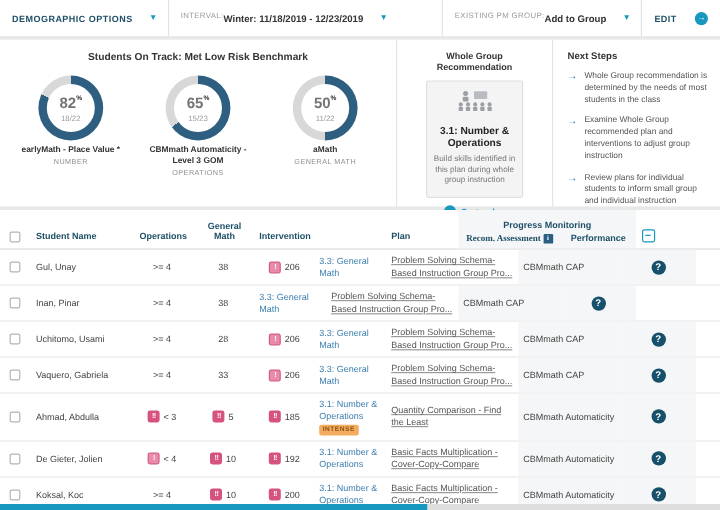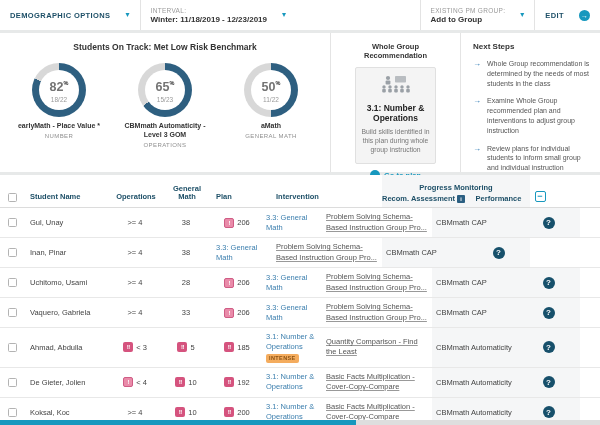--- a/index.html
+++ b/index.html
@@ -4,21 +4,21 @@
 <style>
   * { margin:0; padding:0; box-sizing:border-box; }
   html,body { width:600px; height:425px; overflow:hidden; }
   body { background:#e7e9e9; font-family:"Liberation Sans",sans-serif; position:relative; }
 
   
   .topbar { height:30px; background:#fff; display:flex; align-items:center; margin-bottom:3px; }
   .tb-item { display:flex; align-items:center; gap:15px; padding:0 10px; height:100%; }
   .tb-div { border-left:1px solid #e3e3e3; }
   .tb-label-strong { font-size:7.5px; font-weight:bold; color:#1d4f67; letter-spacing:.4px; }
-  .tb-col { display:flex; flex-direction:column; justify-content:center; }
+  .tb-col { display:flex; flex-direction:row; justify-content:center; }
   .tb-small { font-size:6.5px; color:#9a9a9a; letter-spacing:.3px; }
   .tb-value { font-size:8px; font-weight:bold; color:#333; margin-top:1px; }
   .chev { color:#1798be; font-size:8px; line-height:1; }
   .spacer { flex:1; }
   .circle-arrow { width:11px; height:11px; border-radius:50%; background:#1798be; color:#fff;
     font-size:7px; display:inline-flex; align-items:center; justify-content:center; flex:none; }
 
   
   .summary { background:#fff; height:139px; display:flex; margin-bottom:3px; }
   .sec-left { width:330px; padding-top:9px; }
@@ -65,21 +65,21 @@
   .c-collapse { width:20px; justify-content:center; }
 
   .thead { display:flex; align-items:stretch; border-bottom:1px solid #dcdcdc;
     color:#1d4f67; font-weight:bold; font-size:7.5px; min-height:33px; }
   .thead .c { align-items:flex-end; padding-bottom:5px; line-height:1.15; }
   .hdr-center { text-align:center; }
   .c-pmgroup { width:148px; display:flex; flex-direction:column; justify-content:flex-end;
     background:#f5f6f7; padding-bottom:4px; }
   .pm-title { text-align:center; font-size:7.5px; }
   .pm-sub { display:flex; margin-top:2px; }
-  .pm-recom { width:85px; display:flex; align-items:center; justify-content:flex-start; gap:2px; }
+  .pm-recom { width:85px; display:flex; align-items:center; justify-content:center; gap:2px;font-family:Liberation Serif, serif; }
   .pm-perf { width:63px; text-align:center; }
   .info-sq { width:8px; height:8px; background:#2b5f82; color:#fff; border-radius:1px;
     font-size:5.5px; font-weight:bold; display:inline-flex; align-items:center; justify-content:center; }
   .collapse-ic { width:11px; height:11px; border:1px solid #1798be; border-radius:2px; color:#1798be;
     font-size:9px; display:inline-flex; align-items:center; justify-content:center; cursor:pointer; }
 
   .trow { display:flex; align-items:stretch; border-bottom:1px solid #e8e8e8;
     font-size:7.5px; color:#444; min-height:30px; }
   .trow .c { padding-top:4px; padding-bottom:4px; }
   .checkbox { width:9px; height:9px; border:1px solid #b3b3b3; border-radius:1.5px; background:#fff; cursor:pointer; }
@@ -217,22 +217,22 @@
 </div>
 
 <div class="table">
   <div class="thead">
     <div class="c c-select">
         <span class="checkbox"></span>
       </div>
     <div class="c c-name">Student Name</div>
     <div class="c c-ops hdr-center">Operations</div>
     <div class="c c-gm hdr-center">General Math</div>
+    <div class="c c-int">Intervention</div>
     <div class="c c-plan">Plan</div>
-    <div class="c c-int">Intervention</div>
     <div class="c-pmgroup">
       <div class="pm-title">Progress Monitoring</div>
       <div class="pm-sub">
         <div class="pm-recom">
           <span>Recom. Assessment</span>
           <span class="info-sq">i</span>
         </div>
         <div class="pm-perf">Performance</div>
       </div>
     </div>

